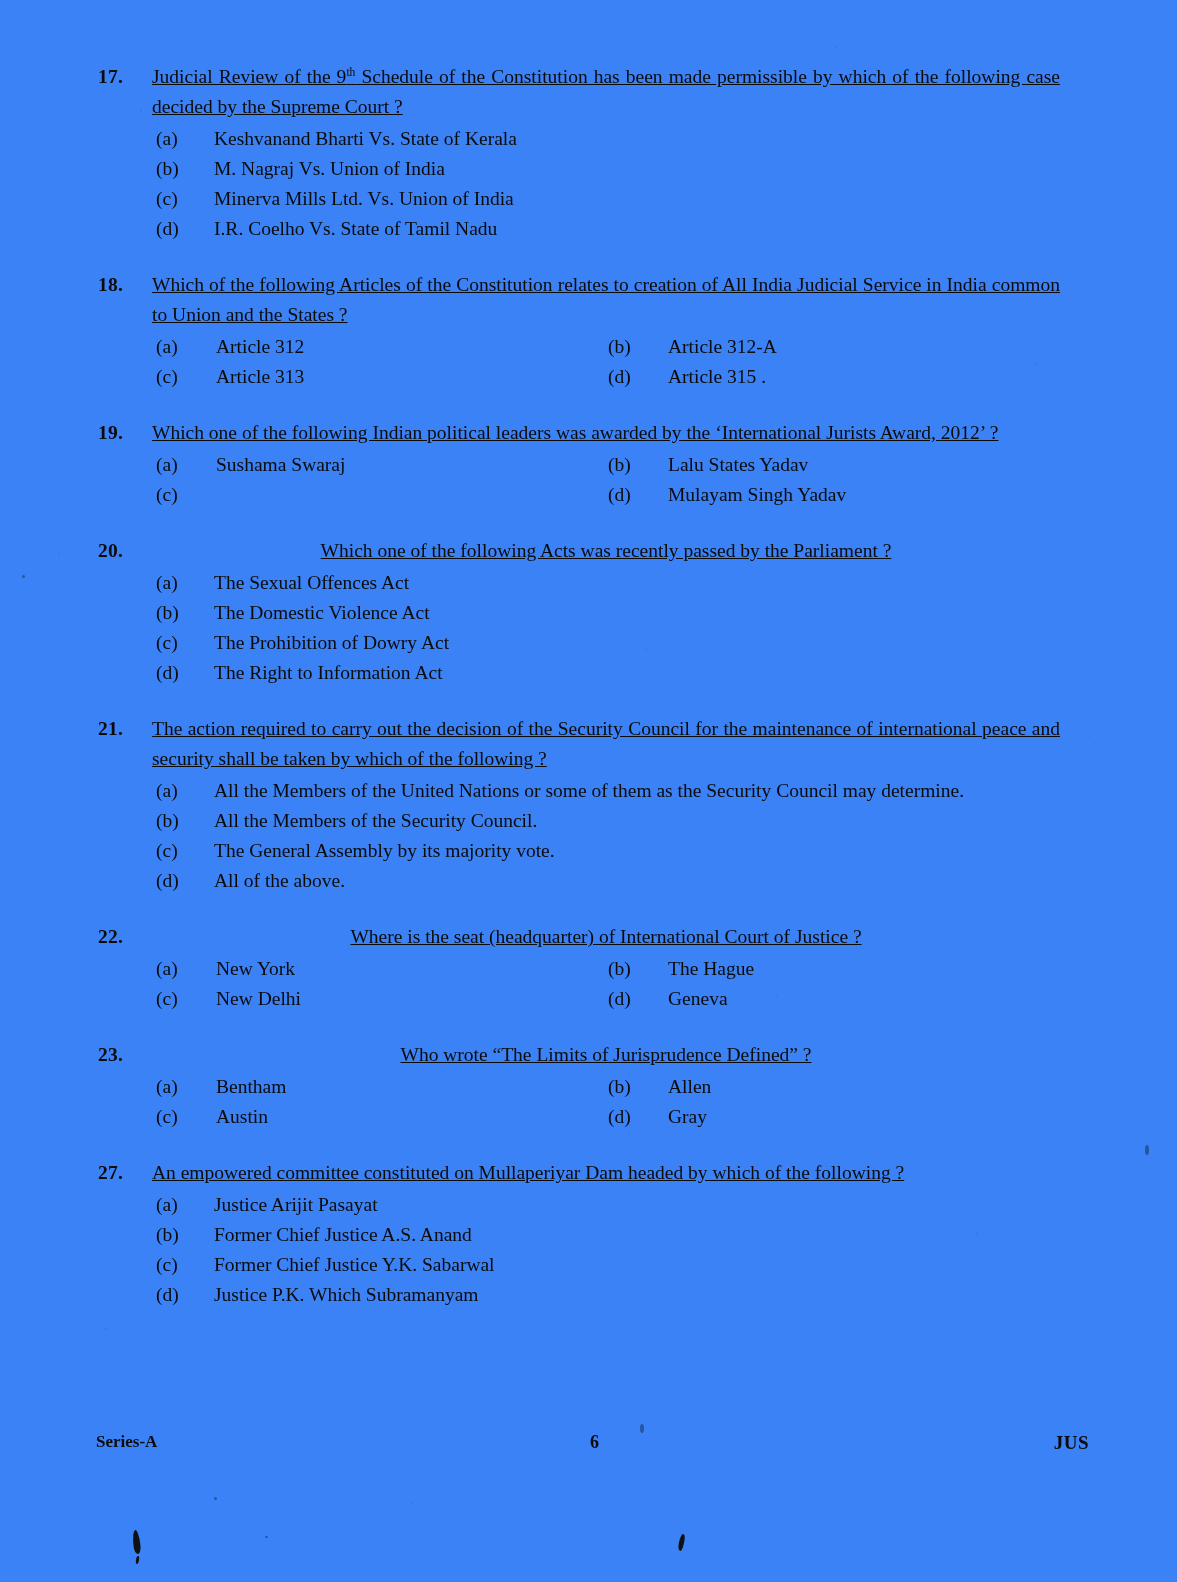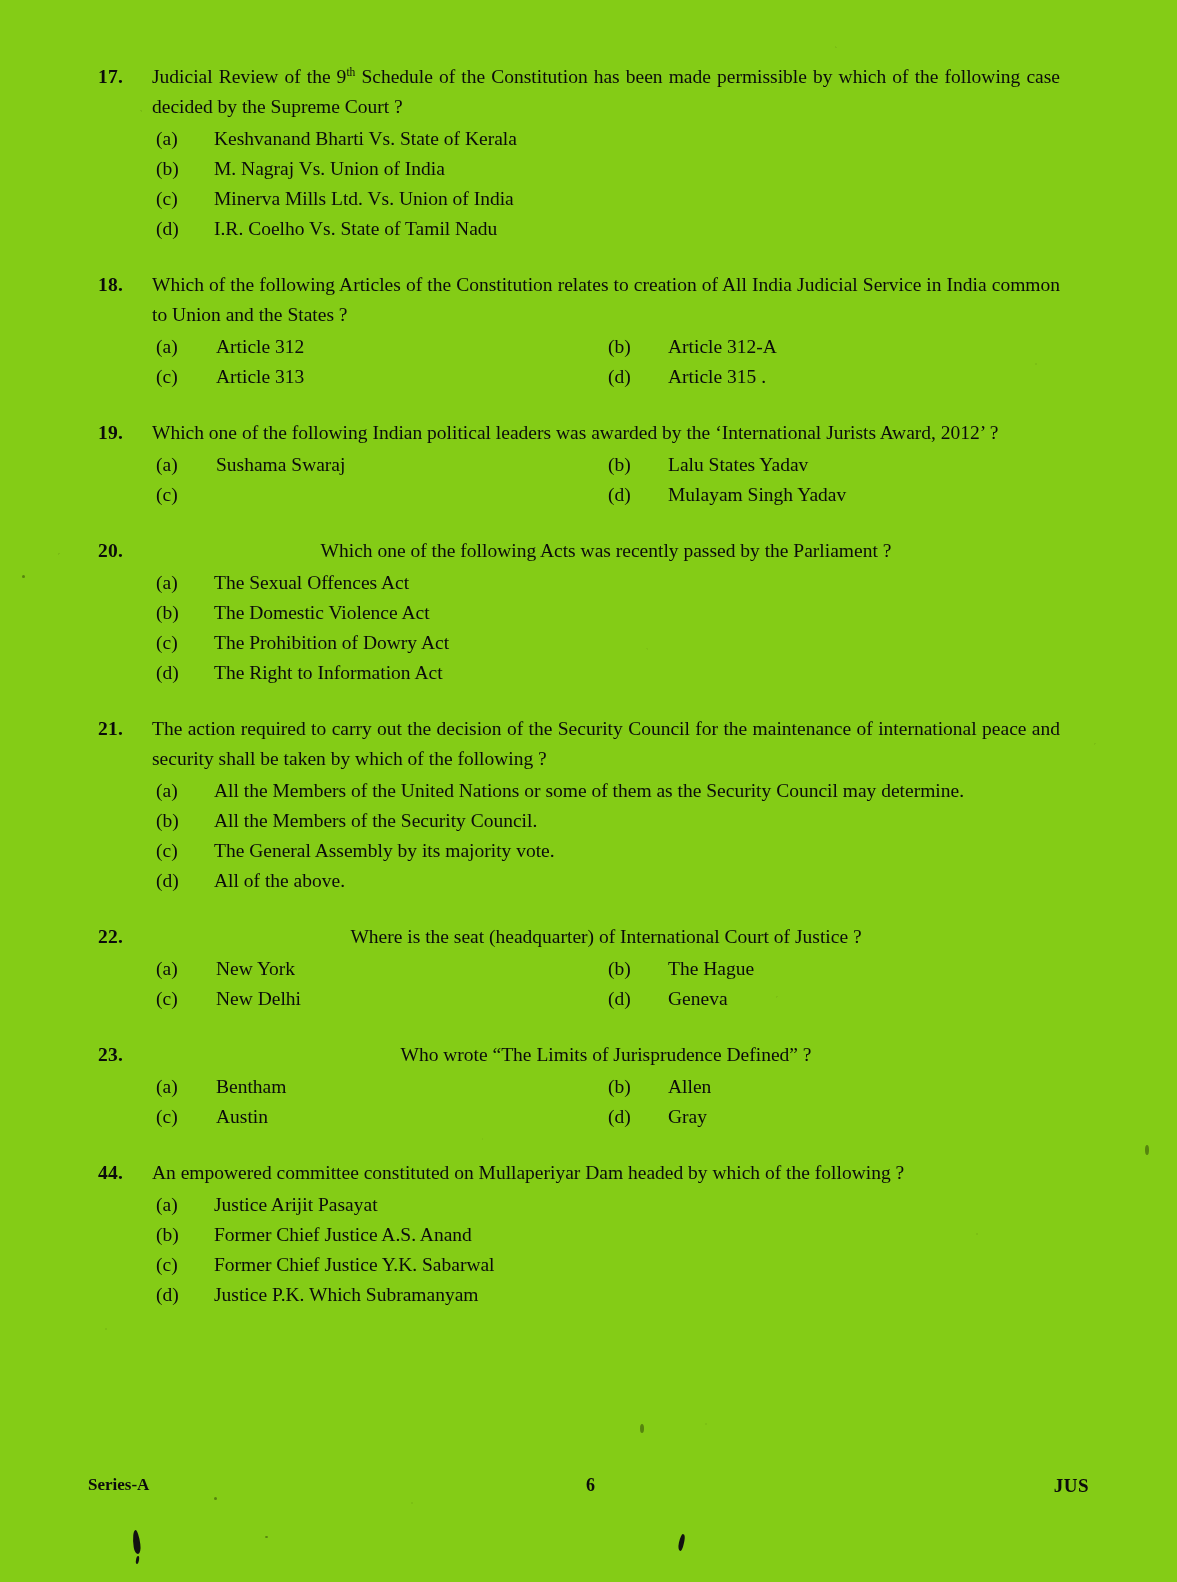--- a/index.html
+++ b/index.html
@@ -12,21 +12,21 @@
   body {
     font-family: "Liberation Serif", "DejaVu Serif", serif;
     color: #0b0b0b;
   }
 
   #page {
     position: relative;
     width: 1177px;
     height: 1582px;
     margin: 0 auto;
-    background: #84cc16;
+    background: #3b82f6;
     overflow: hidden;
   }
 
   
   #grain {
     position: absolute;
     inset: 0;
     pointer-events: none;
     opacity: .5;
     background-image:
@@ -68,20 +68,21 @@
     line-height: 30px;
     letter-spacing: .2px;
   }
 
   .q-stem {
     font-size: 19.5px;
     line-height: 30px;
     text-align: justify;
     text-justify: inter-word;
     margin: 0 0 2px 0;
+    text-decoration: underline;
   }
 
   .q-stem.nojust { text-align: center; }
 
   sup {
     font-size: 11.5px;
     vertical-align: super;
     line-height: 0;
   }
 
@@ -115,25 +116,24 @@
   .opts.two-col .opt-row .opt:first-child{ margin-left: 4px; }
 
   
   .opts.one-col .opt { width: 100%; margin-left: 4px; }
 
   
   .opt .txt { display: block; }
 
   #footer {
     position: absolute;
-    left: 4px;
+    left: 12px;
     right: 0;
     top: 1432px;
     height: 34px;
-    margin-top: 43px;
   }
   #footer .series {
     position: absolute;
     left: 84px;
     top: 0;
     font-weight: bold;
     font-size: 17px;
   }
   #footer .pageno {
     position: absolute;
@@ -379,21 +379,21 @@
               <span class="txt">Austin</span>
             </div>
             <div class="opt">
               <span class="lbl">(d)</span>
               <span class="txt">Gray</span>
             </div>
           </div>
         </div>
       </div>
       <div class="q">
-        <div class="q-num">44.</div>
+        <div class="q-num">27.</div>
         <p class="q-stem">An empowered committee constituted on Mullaperiyar Dam headed by which of the following ?</p>
         <div class="opts one-col">
           <div class="opt-row">
             <div class="opt">
               <span class="lbl">(a)</span>
               <span class="txt">Justice Arijit Pasayat</span>
             </div>
           </div>
           <div class="opt-row">
             <div class="opt">

